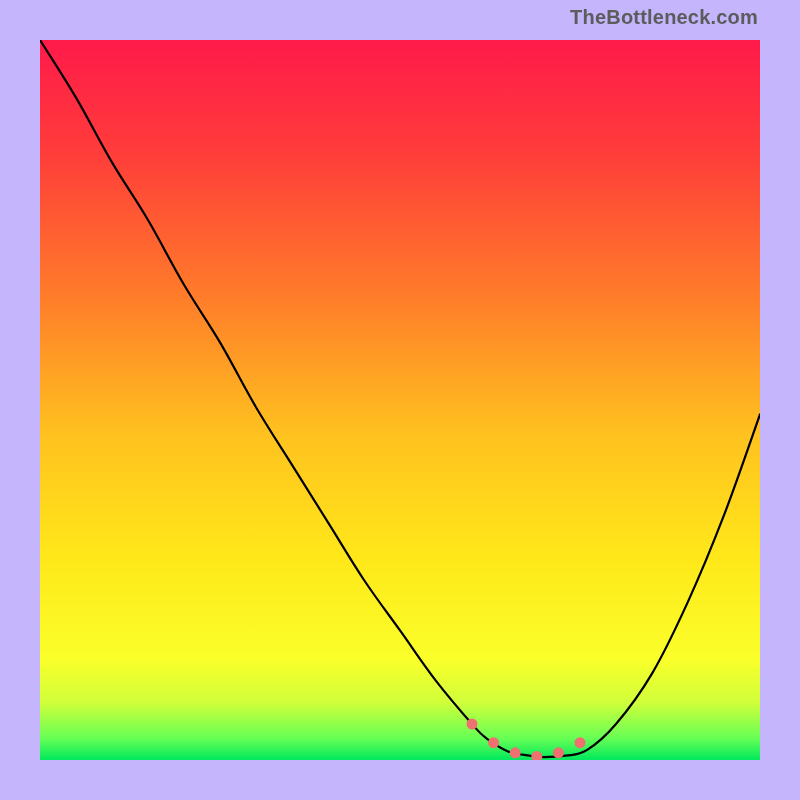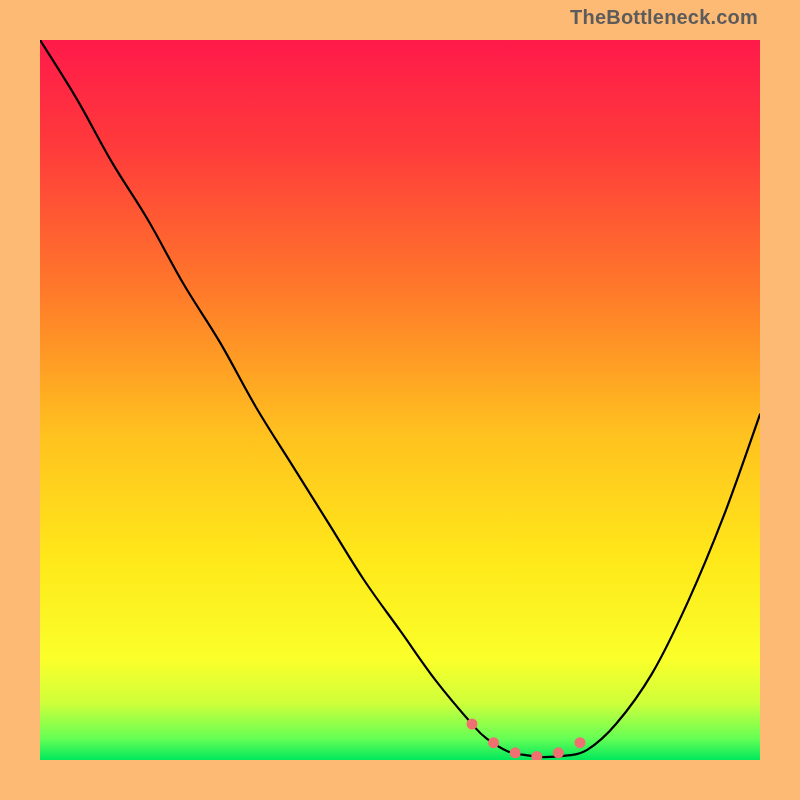--- a/index.html
+++ b/index.html
@@ -7,21 +7,21 @@
     padding: 0;
     width: 800px;
     height: 800px;
     background: #000;
     overflow: hidden;
   }
   .stage {
     position: relative;
     width: 800px;
     height: 800px;
-    background: #fdba74;
+    background: #c4b5fd;
   }
   .plot {
     position: absolute;
     left: 40px;
     top: 40px;
     width: 720px;
     height: 720px;
     overflow: hidden;
   }
   .watermark {

